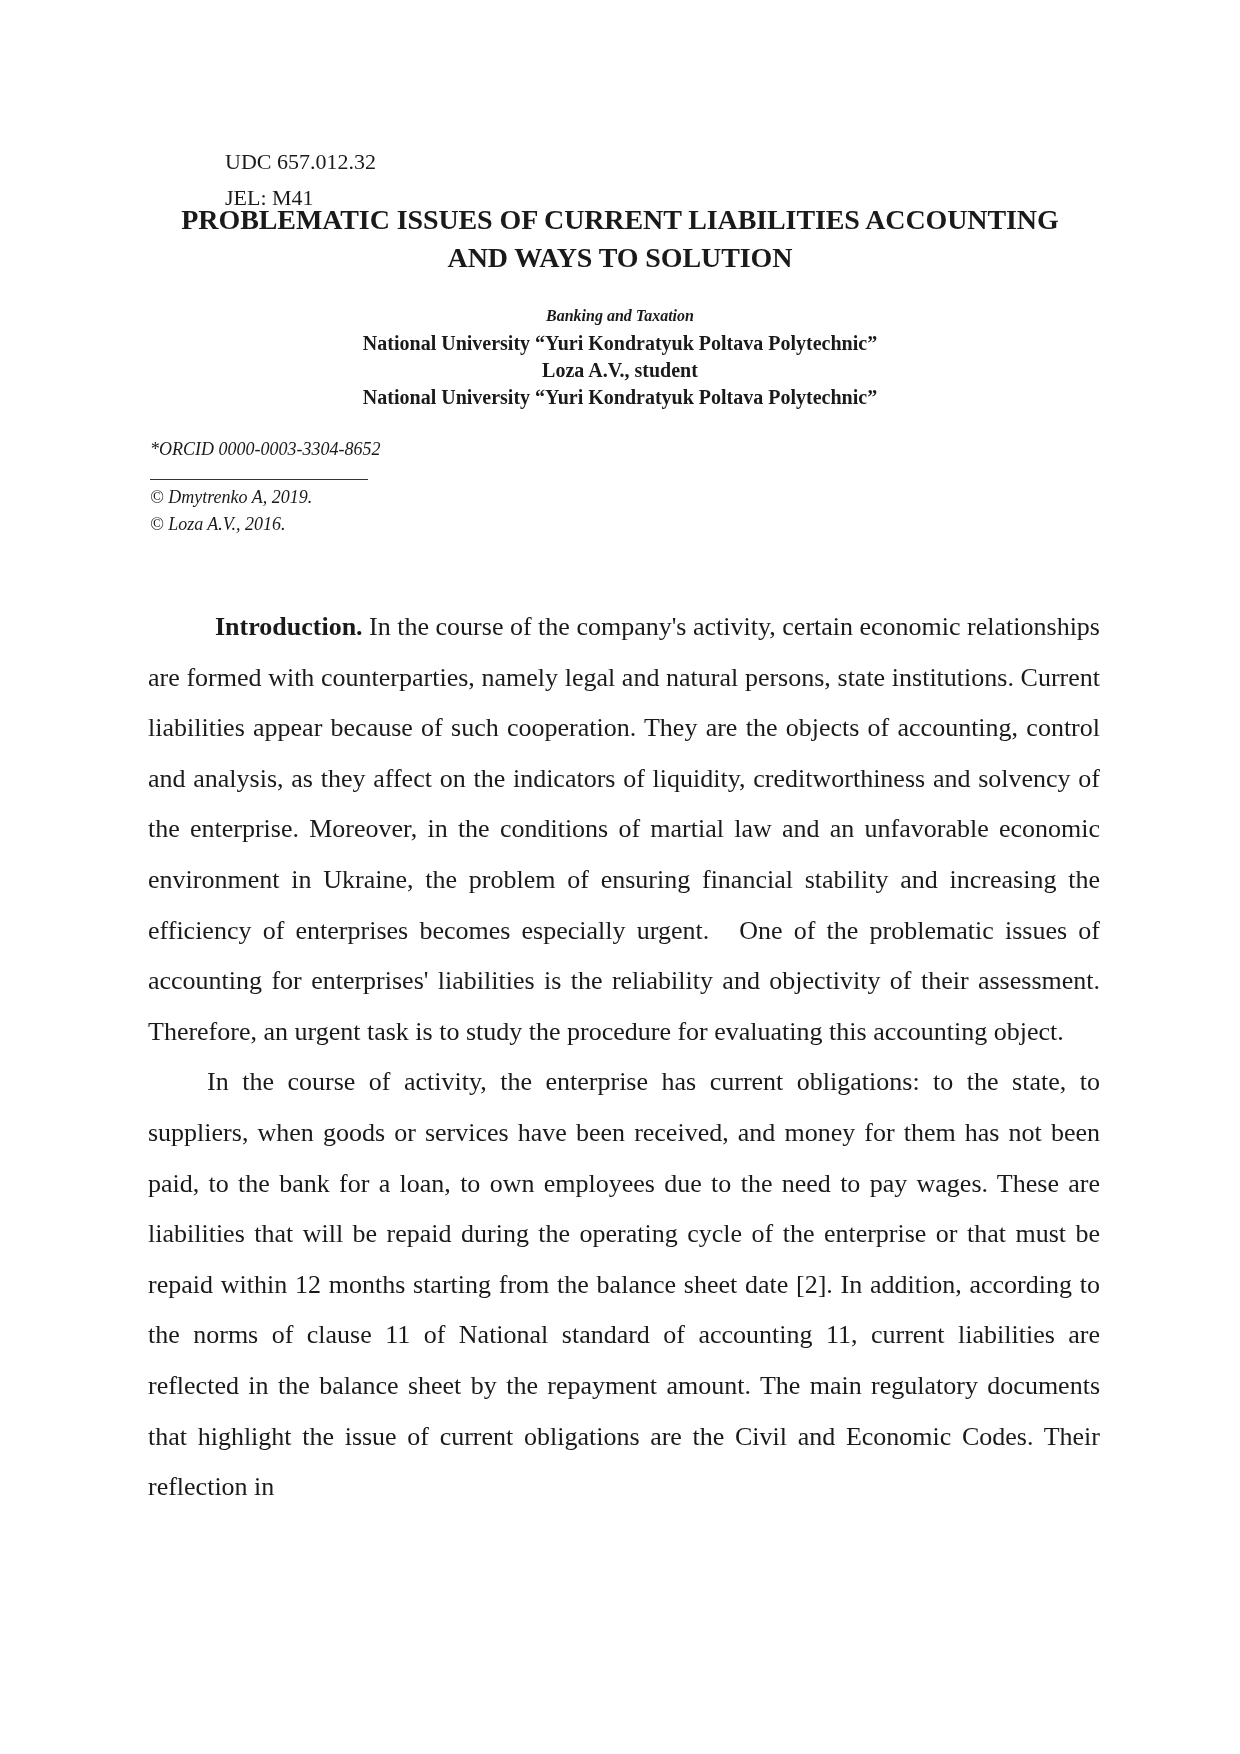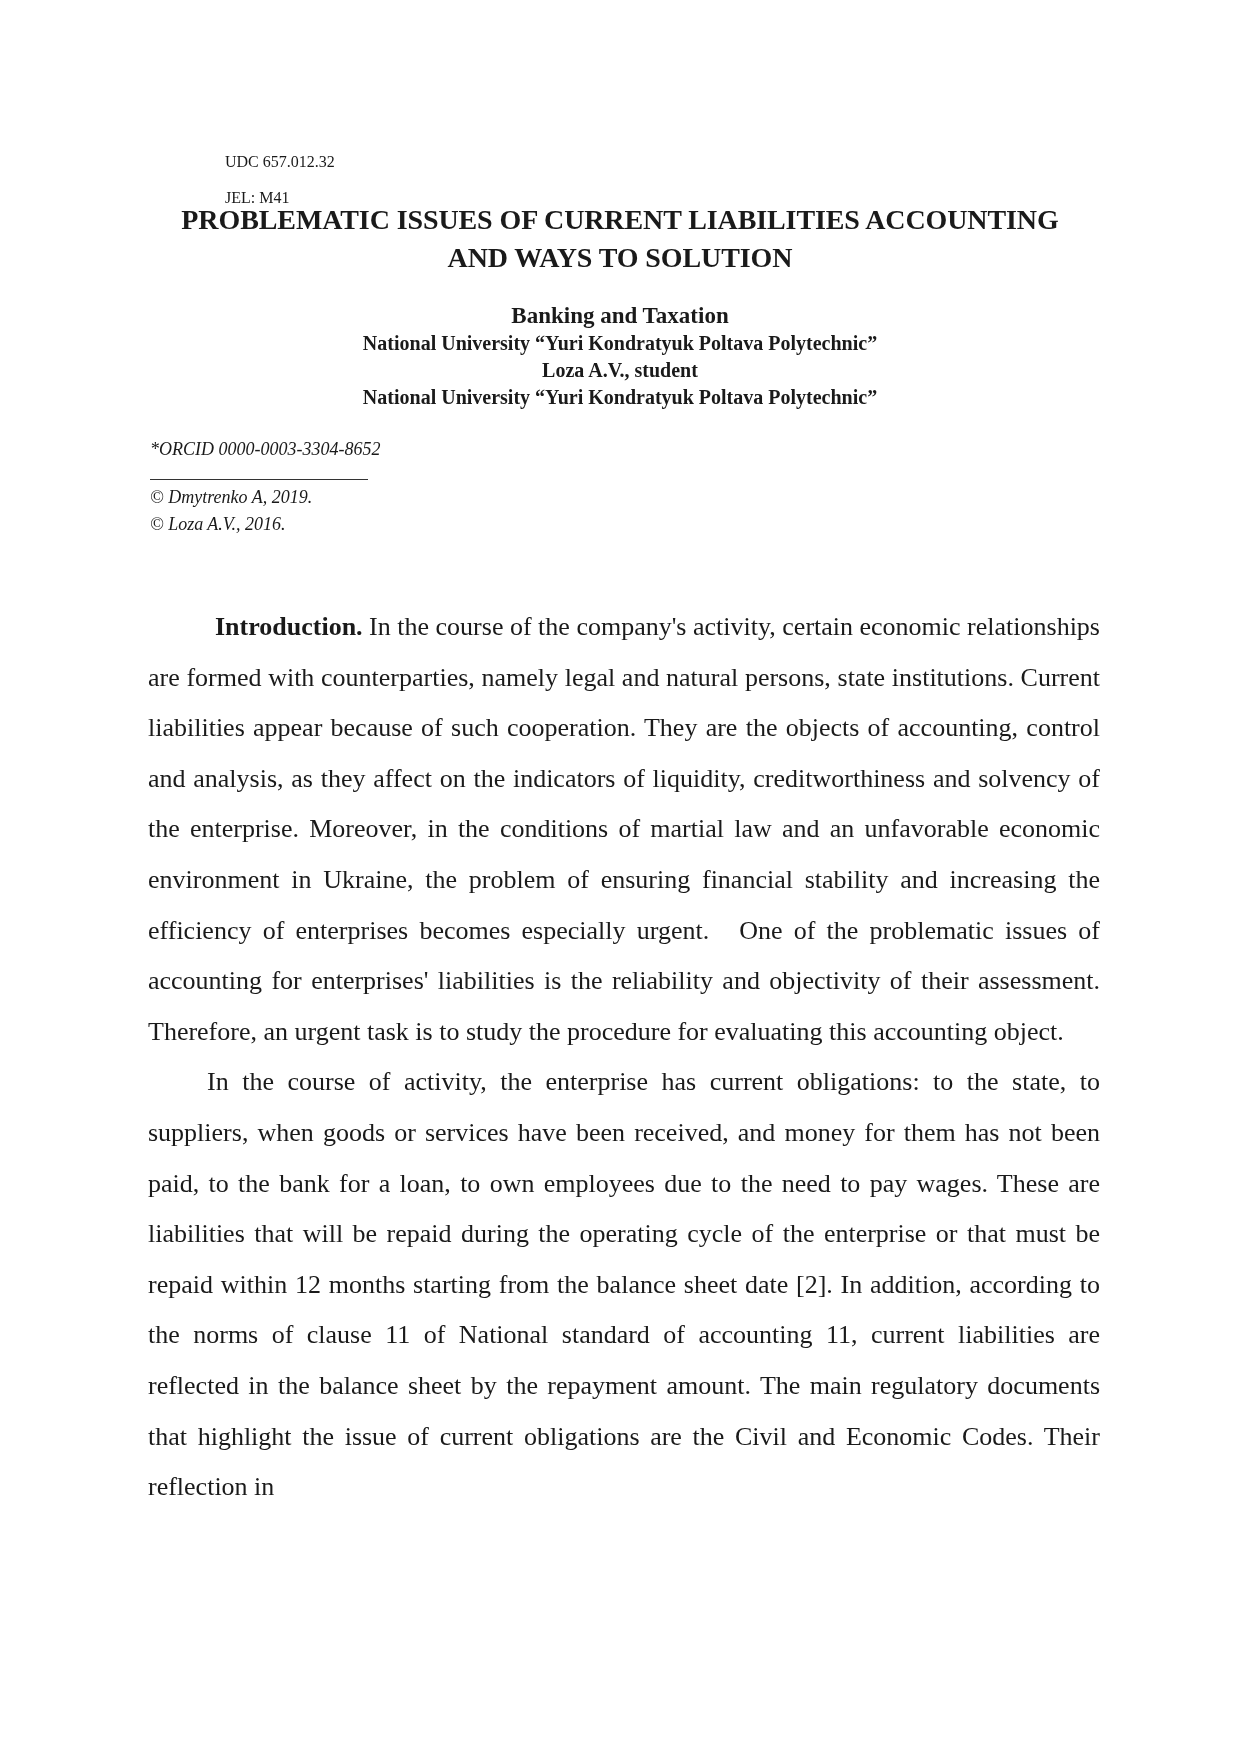--- a/index.html
+++ b/index.html
@@ -2,38 +2,38 @@
 <html><head>
   <meta charset="utf-8">
   <style>
     html, body { margin: 0; padding: 0; background: #ffffff; }
     body {
       width: 1240px; height: 1754px; position: relative; overflow: hidden;
       font-family: "Liberation Serif", "DejaVu Serif", serif; color: #1a1a1a;
     }
     .page { position: absolute; left: 0; top: 0; width: 1240px; height: 1754px; }
 
-    .meta { position: absolute; left: 225px; font-size: 16px; line-height: 24px; }
+    .meta { position: absolute; left: 225px; font-size: 22px; line-height: 24px; }
     #udc { top: 150px; }
     #jel { top: 174px; margin-top: 12px; }
 
     .title {
       position: absolute; left: 140px; width: 960px; top: 201px;
       text-align: center; font-weight: bold; font-size: 28px; line-height: 38px;
       letter-spacing: -0.1px;
     }
 
     .authors {
       position: absolute; left: 140px; width: 960px; top: 302px;
       text-align: center; font-weight: bold; font-size: 20px; line-height: 27px;
     }
     .authors .big { font-size: 22px; }
     .authors .line { display: block; }
     .authors .line.l1 { line-height: 30px; }
-    .authors .line.l2 { font-size: 23px; line-height: 28px; }
+    .authors .line.l2 { font-size: 16px; line-height: 28px; font-style: italic; }
 
     .orcid {
       position: absolute; left: 150px; top: 438px;
       font-style: italic; font-size: 18px; line-height: 22px;
     }
     .fn-rule {
       position: absolute; left: 150px; top: 479px; width: 218px; height: 0;
       border-top: 1px solid #333;
     }
     .copyright {

